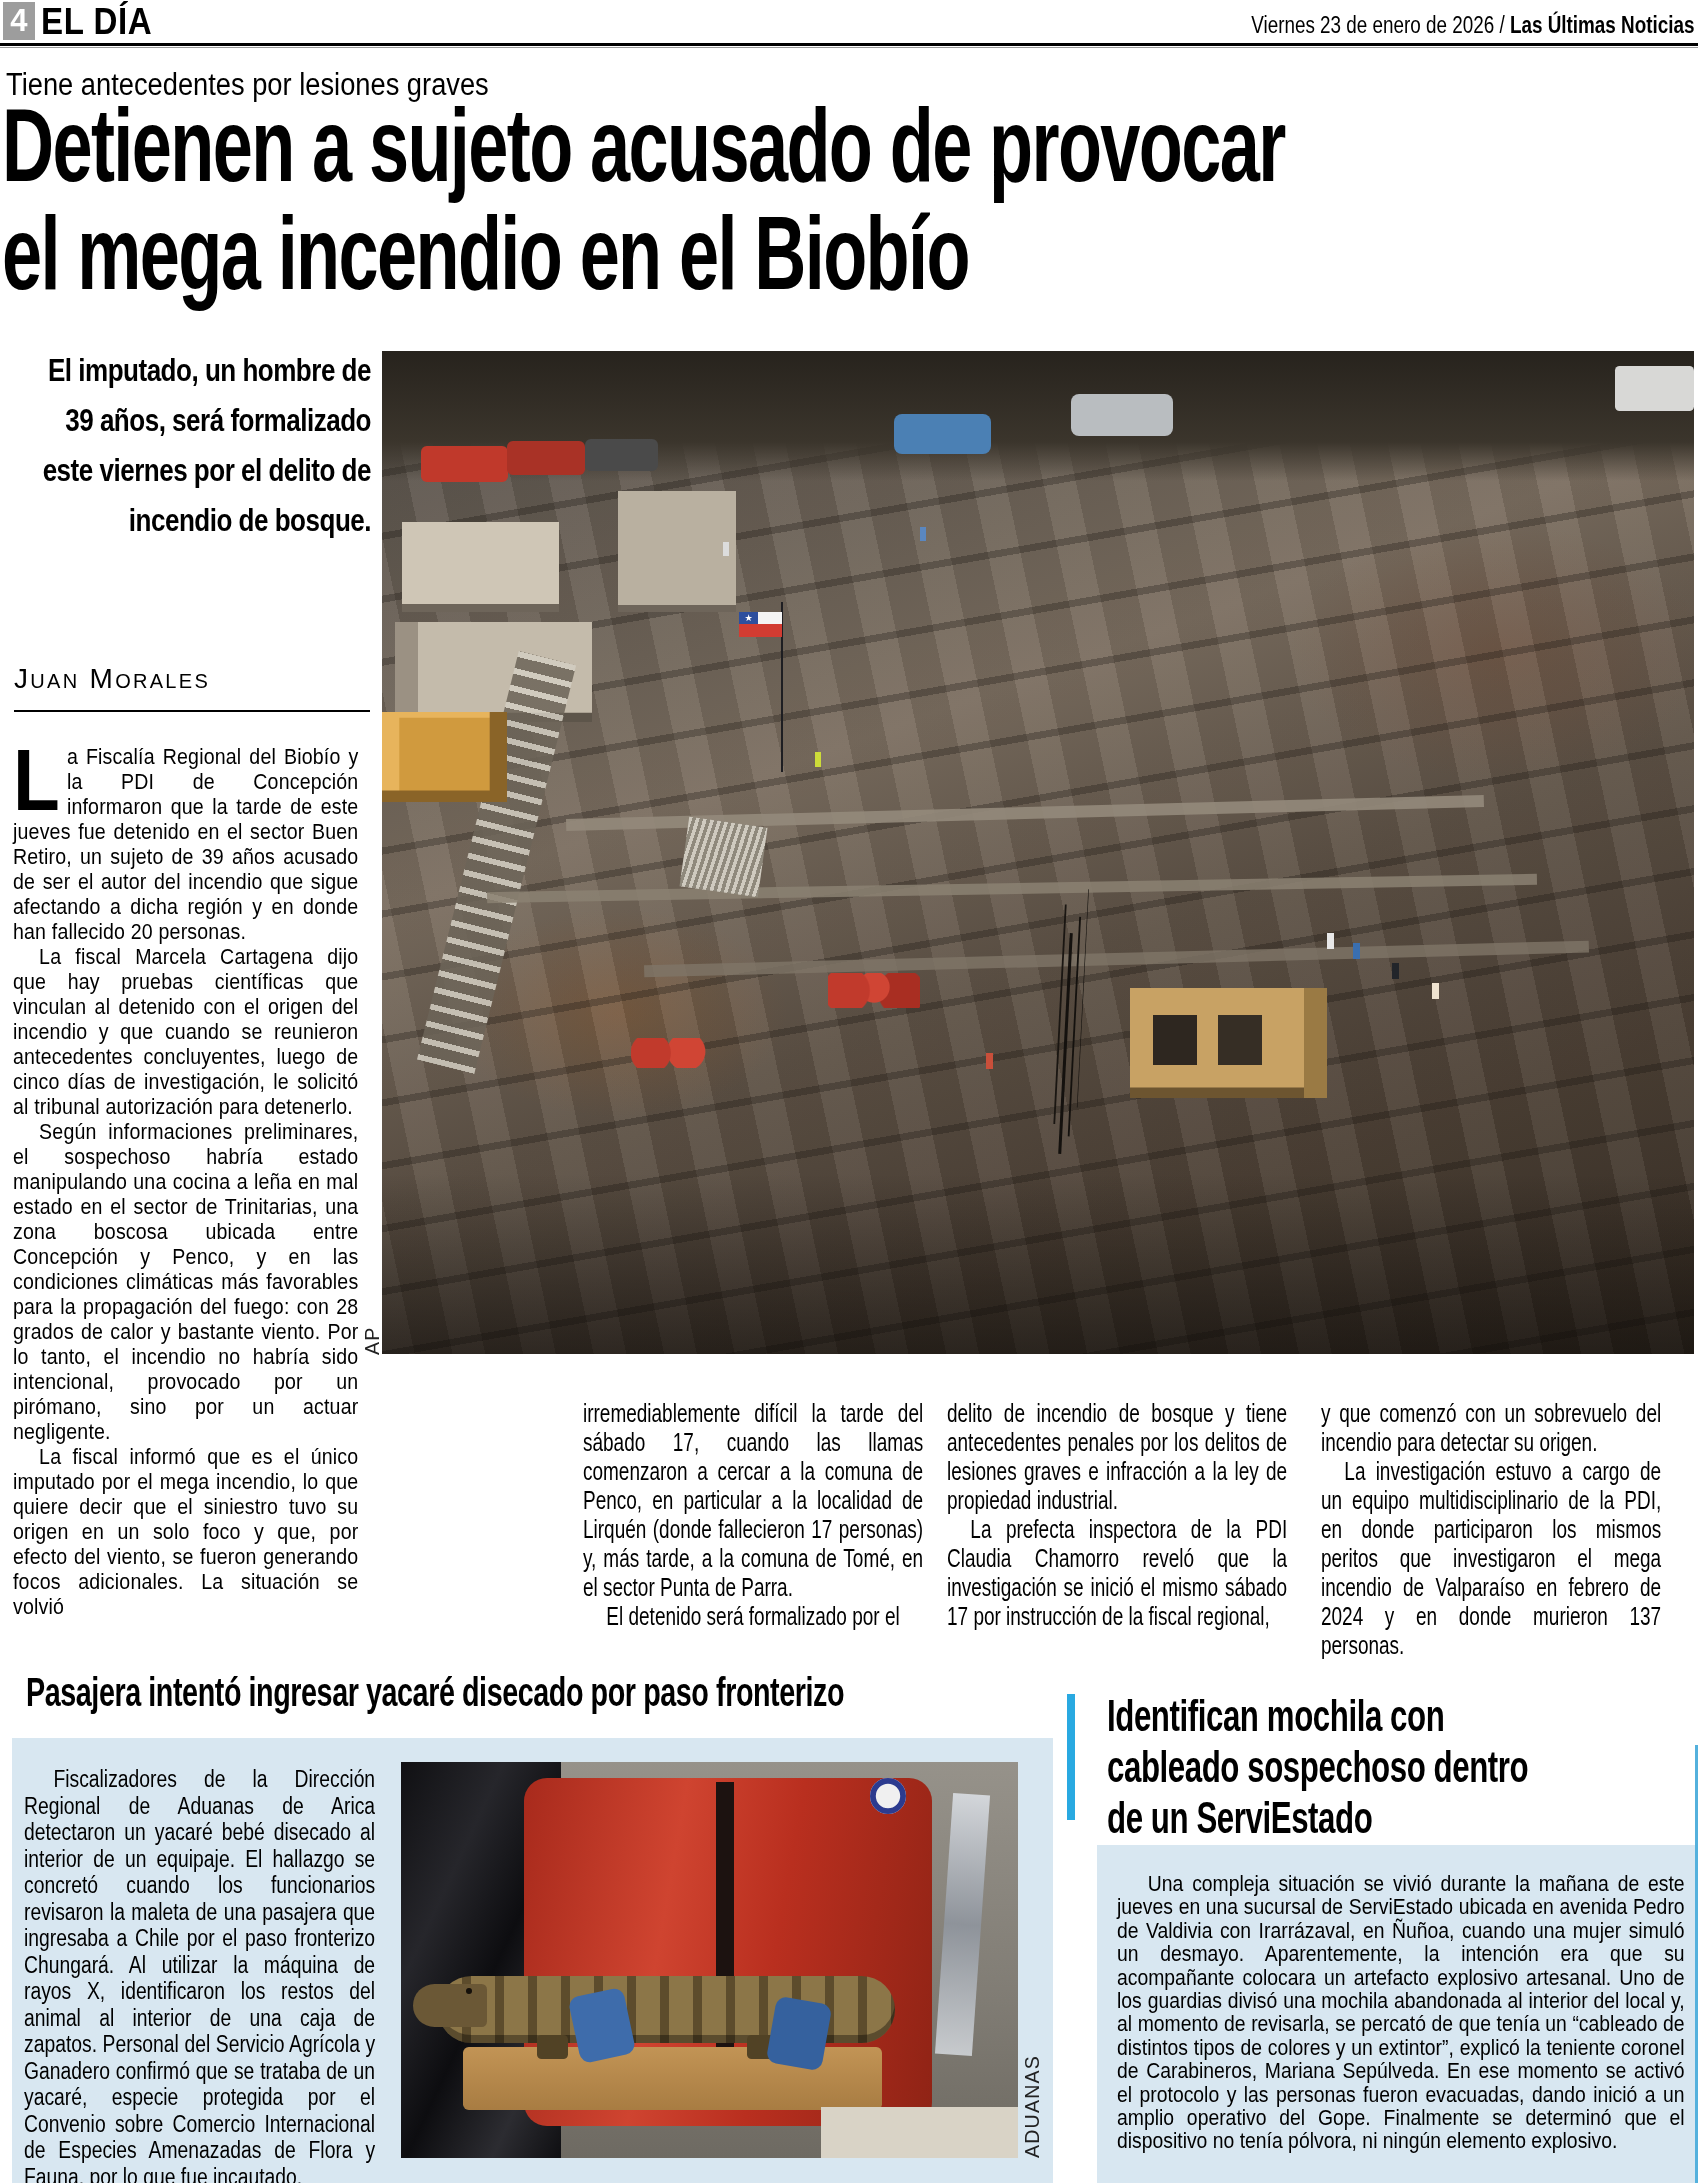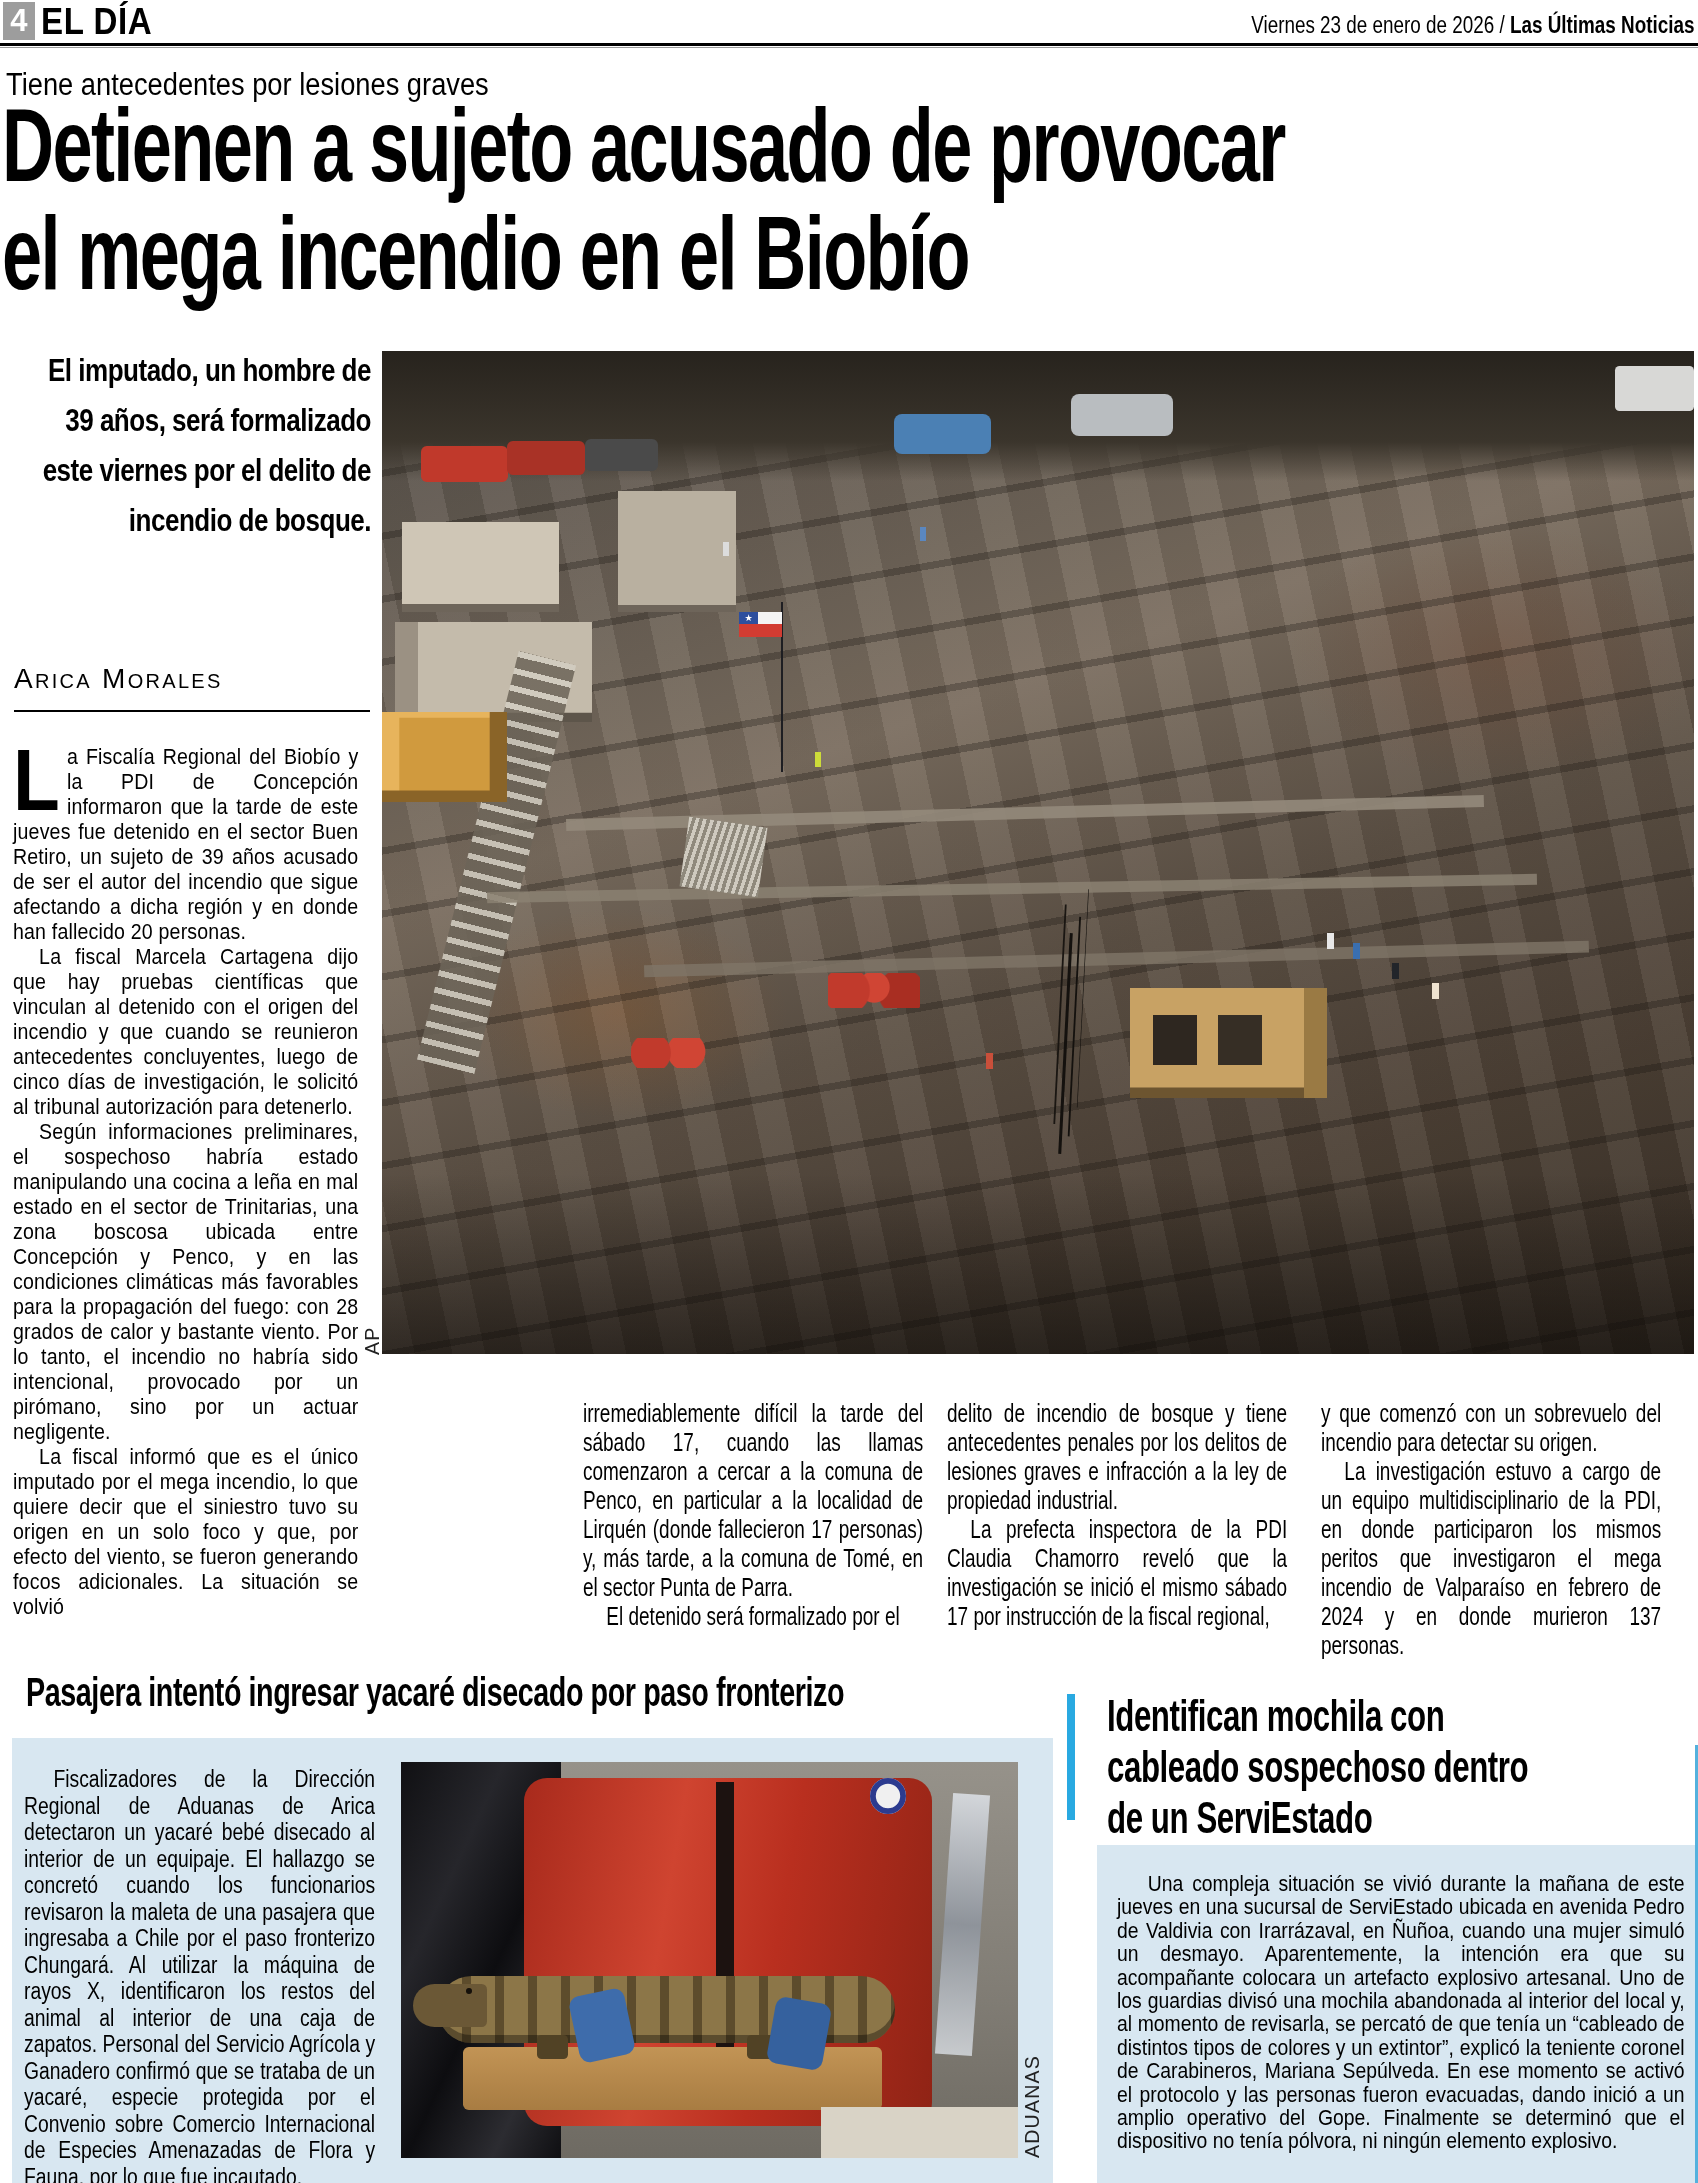--- a/index.html
+++ b/index.html
@@ -63,21 +63,21 @@
   <div class="abs headline condL" style="left:2.3px;top:92px;width:2419px;">
     <div>Detienen a sujeto acusado de provocar</div>
     <div>el mega incendio en el Biobío</div>
   </div>
 
   <div class="abs deck condR" style="left:-32px;top:346px;width:403px;">
     <span>El imputado, un hombre de 39 años, será formalizado este viernes por el delito de incendio de bosque.</span>
   </div>
 
   <div class="abs byline" style="left:14px;top:663px;">
-    <span>Arica Morales</span>
+    <span>Juan Morales</span>
   </div>
   <div class="abs" style="left:14px;top:710px;width:356px;height:1.7px;background:#000;"></div>
 
   <div class="abs bodycol condL" style="left:12.7px;top:744px;width:397px;">
     <p><span class="dropcap">L</span><span>a Fiscalía Regional del Biobío y la PDI de Concepción informaron que la tarde de este jueves fue detenido en el sector Buen Retiro, un sujeto de 39 años acusado de ser el autor del incendio que sigue afectando a dicha región y en donde han fallecido 20 personas.</span></p>
     <p class="ind">La fiscal Marcela Cartagena dijo que hay pruebas científicas que vinculan al detenido con el origen del incendio y que cuando se reunieron antecedentes concluyentes, luego de cinco días de investigación, le solicitó al tribunal autorización para detenerlo.</p>
     <p class="ind">Según informaciones preliminares, el sospechoso habría estado manipulando una cocina a leña en mal estado en el sector de Trinitarias, una zona boscosa ubicada entre Concepción y Penco, y en las condiciones climáticas más favorables para la propagación del fuego: con 28 grados de calor y bastante viento. Por lo tanto, el incendio no habría sido intencional, provocado por un pirómano, sino por un actuar negligente.</p>
     <p class="ind">La fiscal informó que es el único imputado por el mega incendio, lo que quiere decir que el siniestro tuvo su origen en un solo foco y que, por efecto del viento, se fueron generando focos adicionales. La situación se volvió</p>
   </div>
 

